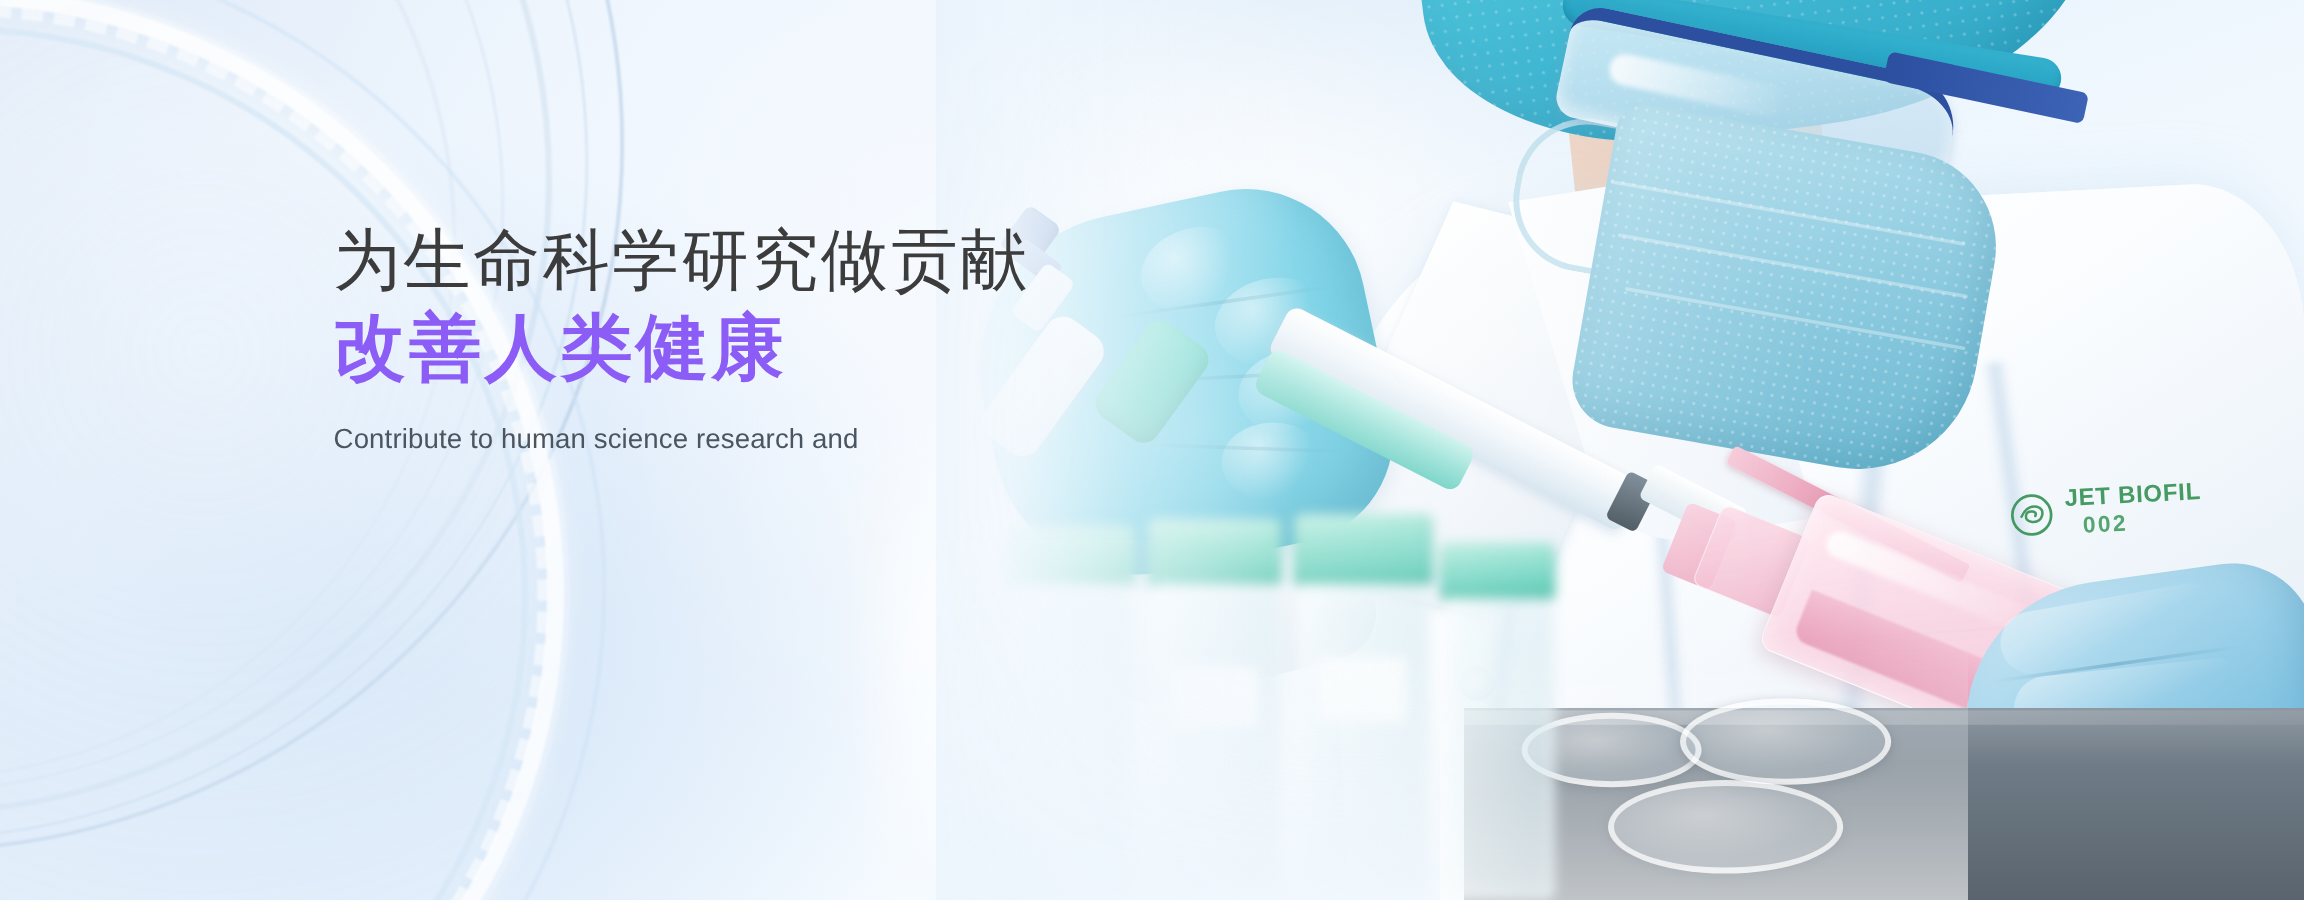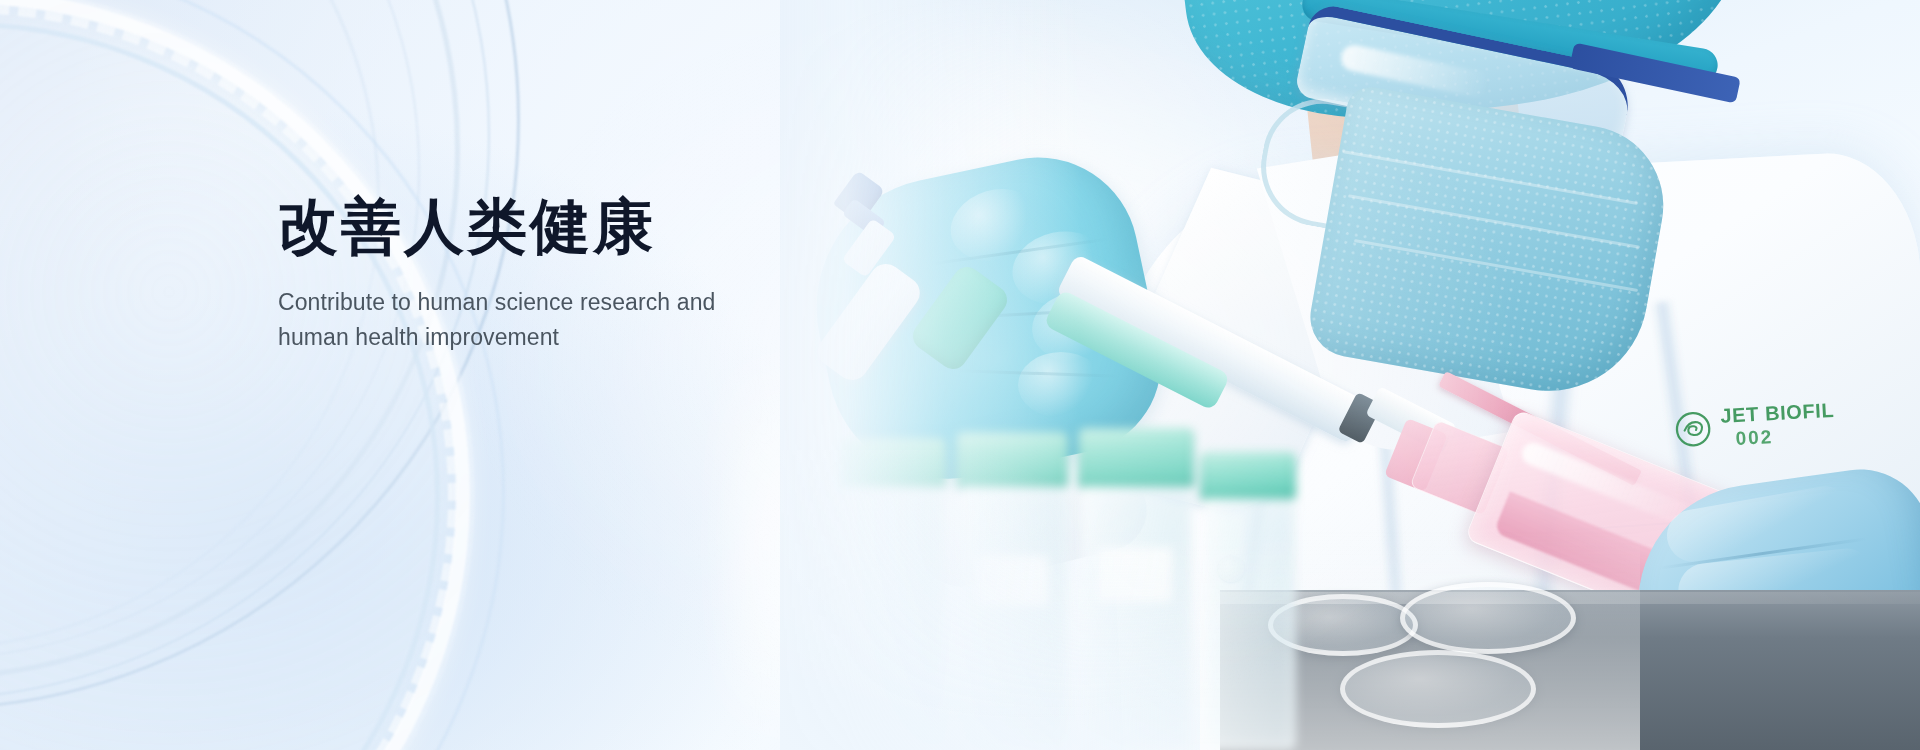--- a/index.html
+++ b/index.html
@@ -397,21 +397,21 @@
 
   
   .copy{
     position:absolute;left:278px;top:186px;width:640px;
   }
   .headline-1{
     font-size:56px;font-weight:400;color:#3c3c3c;
     letter-spacing:2px;line-height:1.12;margin:0;white-space:nowrap;
   }
   .headline-2{
-    font-size:60px;font-weight:700;color:#0f172a;
+    font-size:60px;font-weight:700;color:#8b5cf6;
     letter-spacing:3px;line-height:1.18;margin:6px 0 0 0;white-space:nowrap;
   }
   .subcopy{
     margin:22px 0 0 0;font-size:23px;line-height:1.52;
     color:#4a5560;font-weight:400;letter-spacing:.1px;
   }
   .subcopy span{display:block;}
 </style>
 </head>
 <body>
@@ -528,20 +528,20 @@
     </div>
 
     <div class="bl-fade"></div>
     <div class="photo-feather-left"></div>
     <div class="photo-feather-bottom"></div>
   </div>
 
   <div class="global-haze"></div>
 
   <div class="copy">
+    <h1 class="headline-1">为生命科学研究做贡献</h1>
     <h2 class="headline-2">改善人类健康</h2>
     <p class="subcopy">
       <span>Contribute to human science research and</span>
-      <span>human health improvement</span>
     </p>
   </div>
 
 </div>
 
 </body></html>

